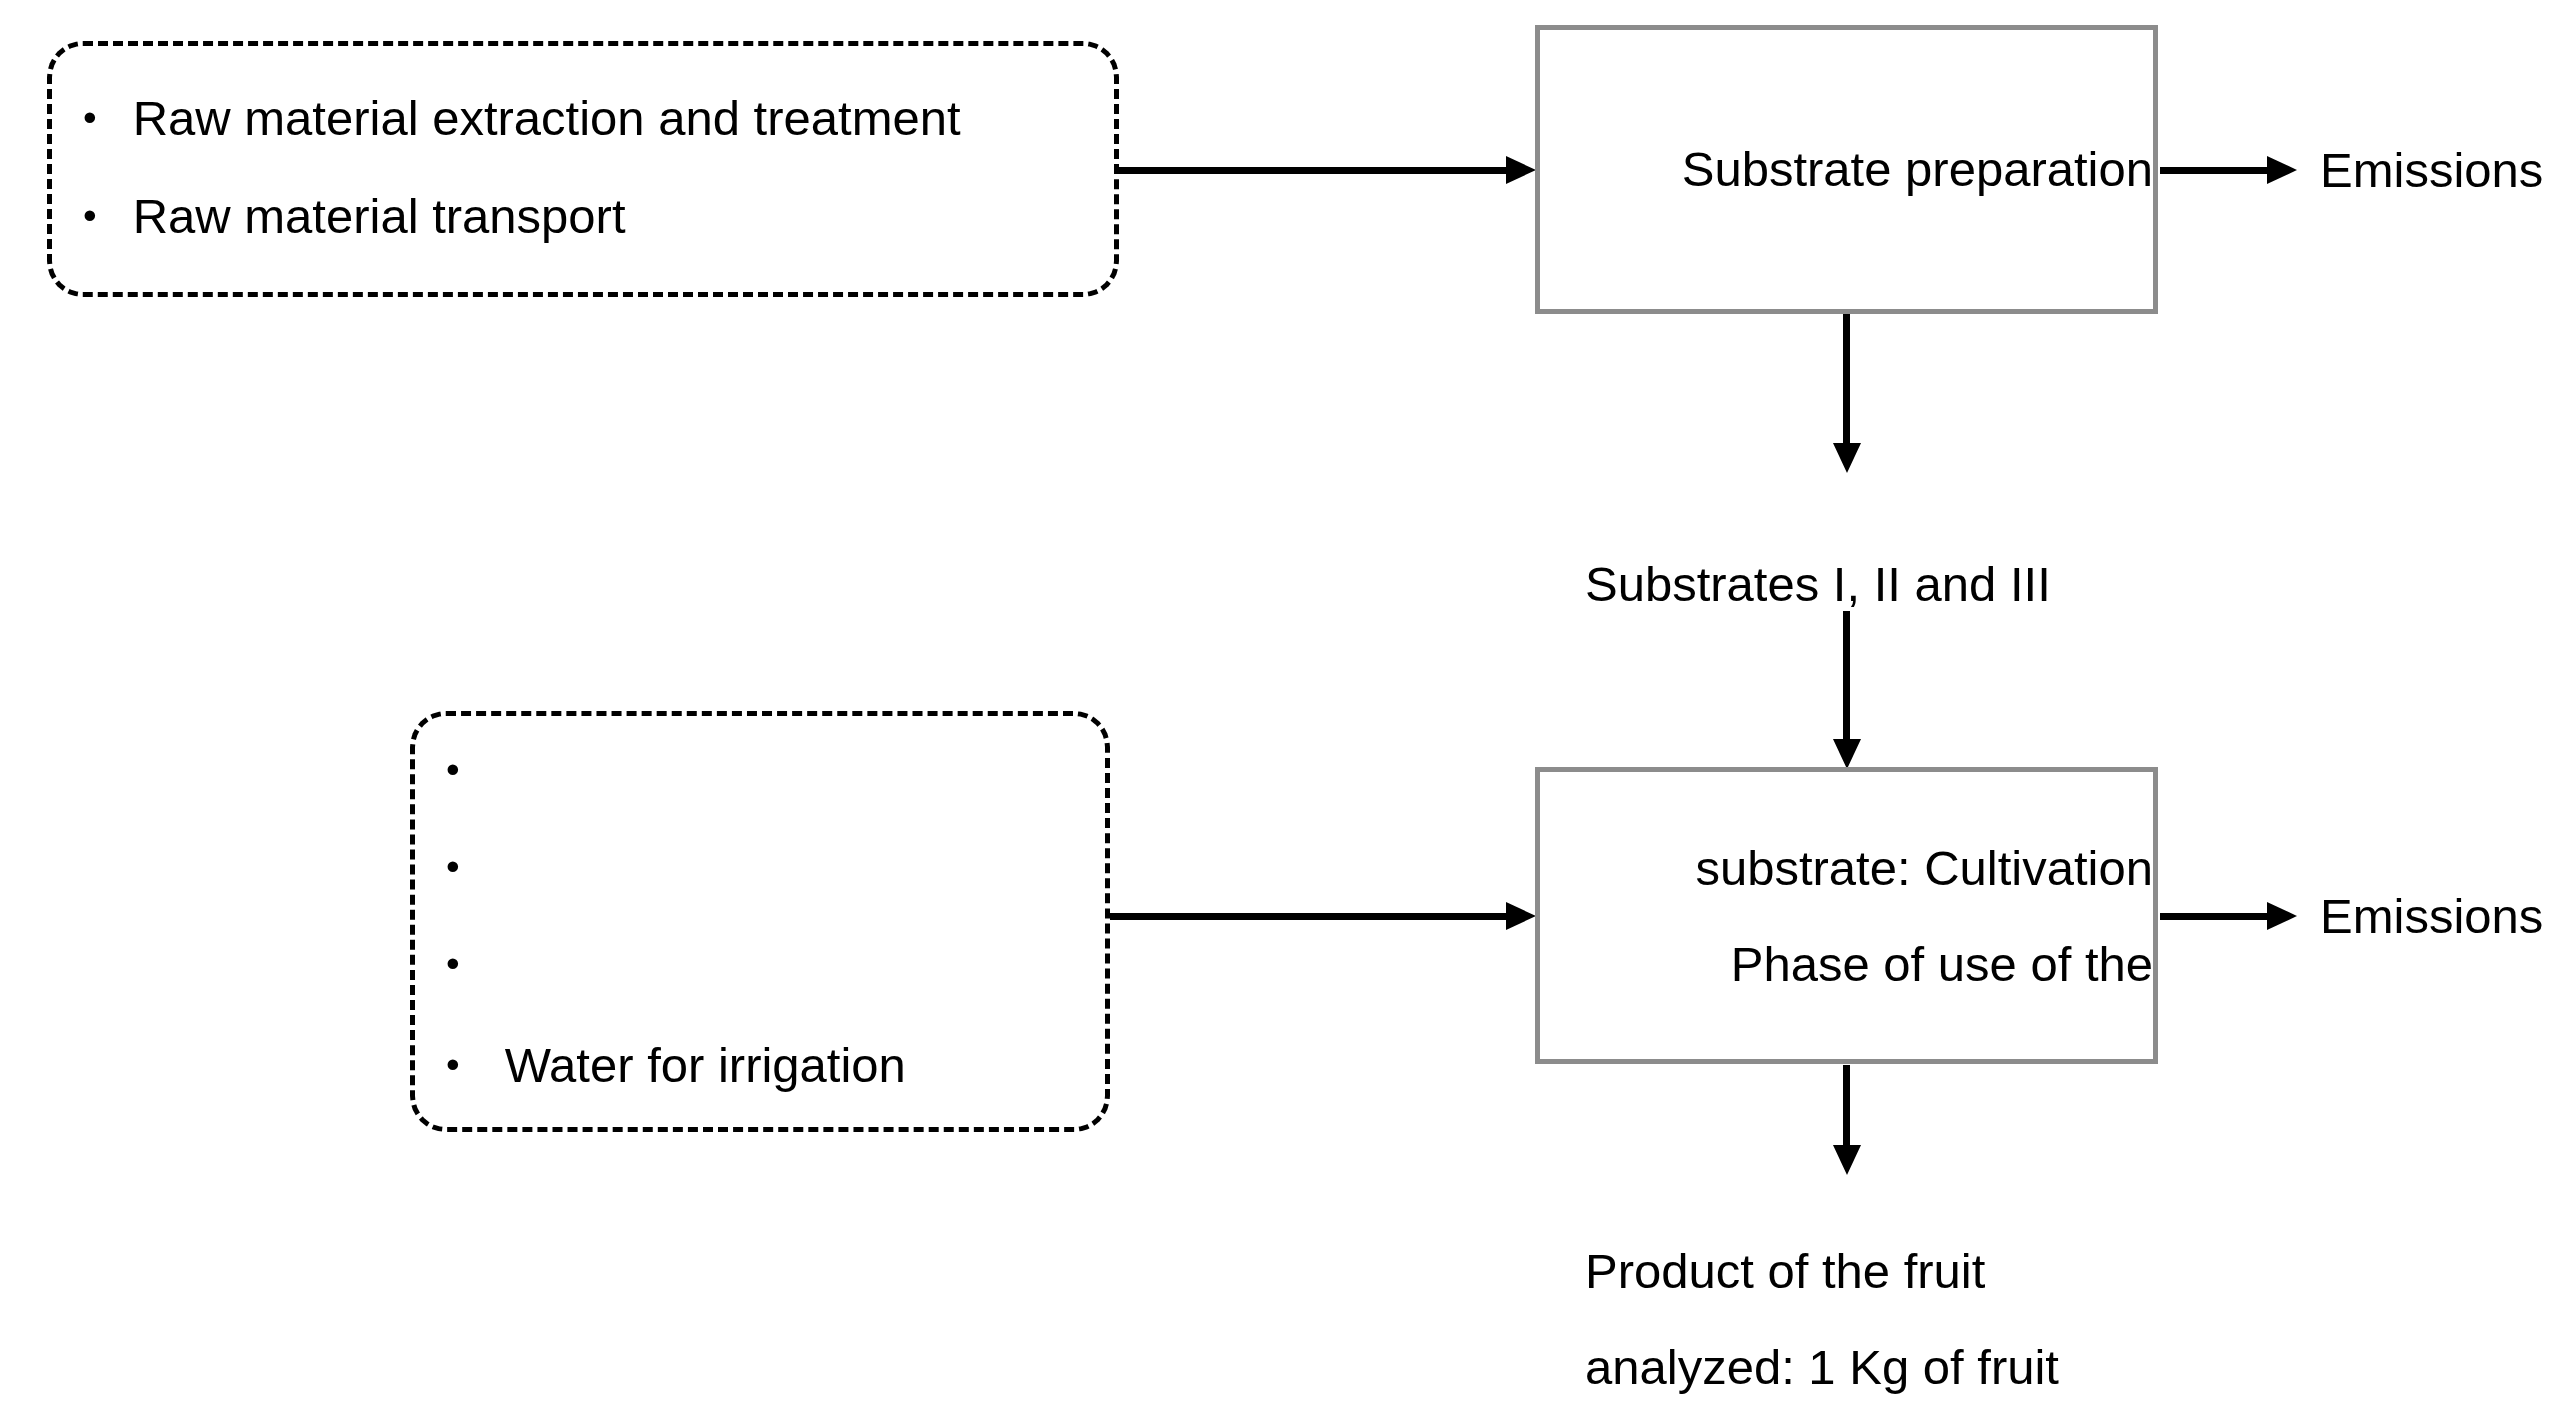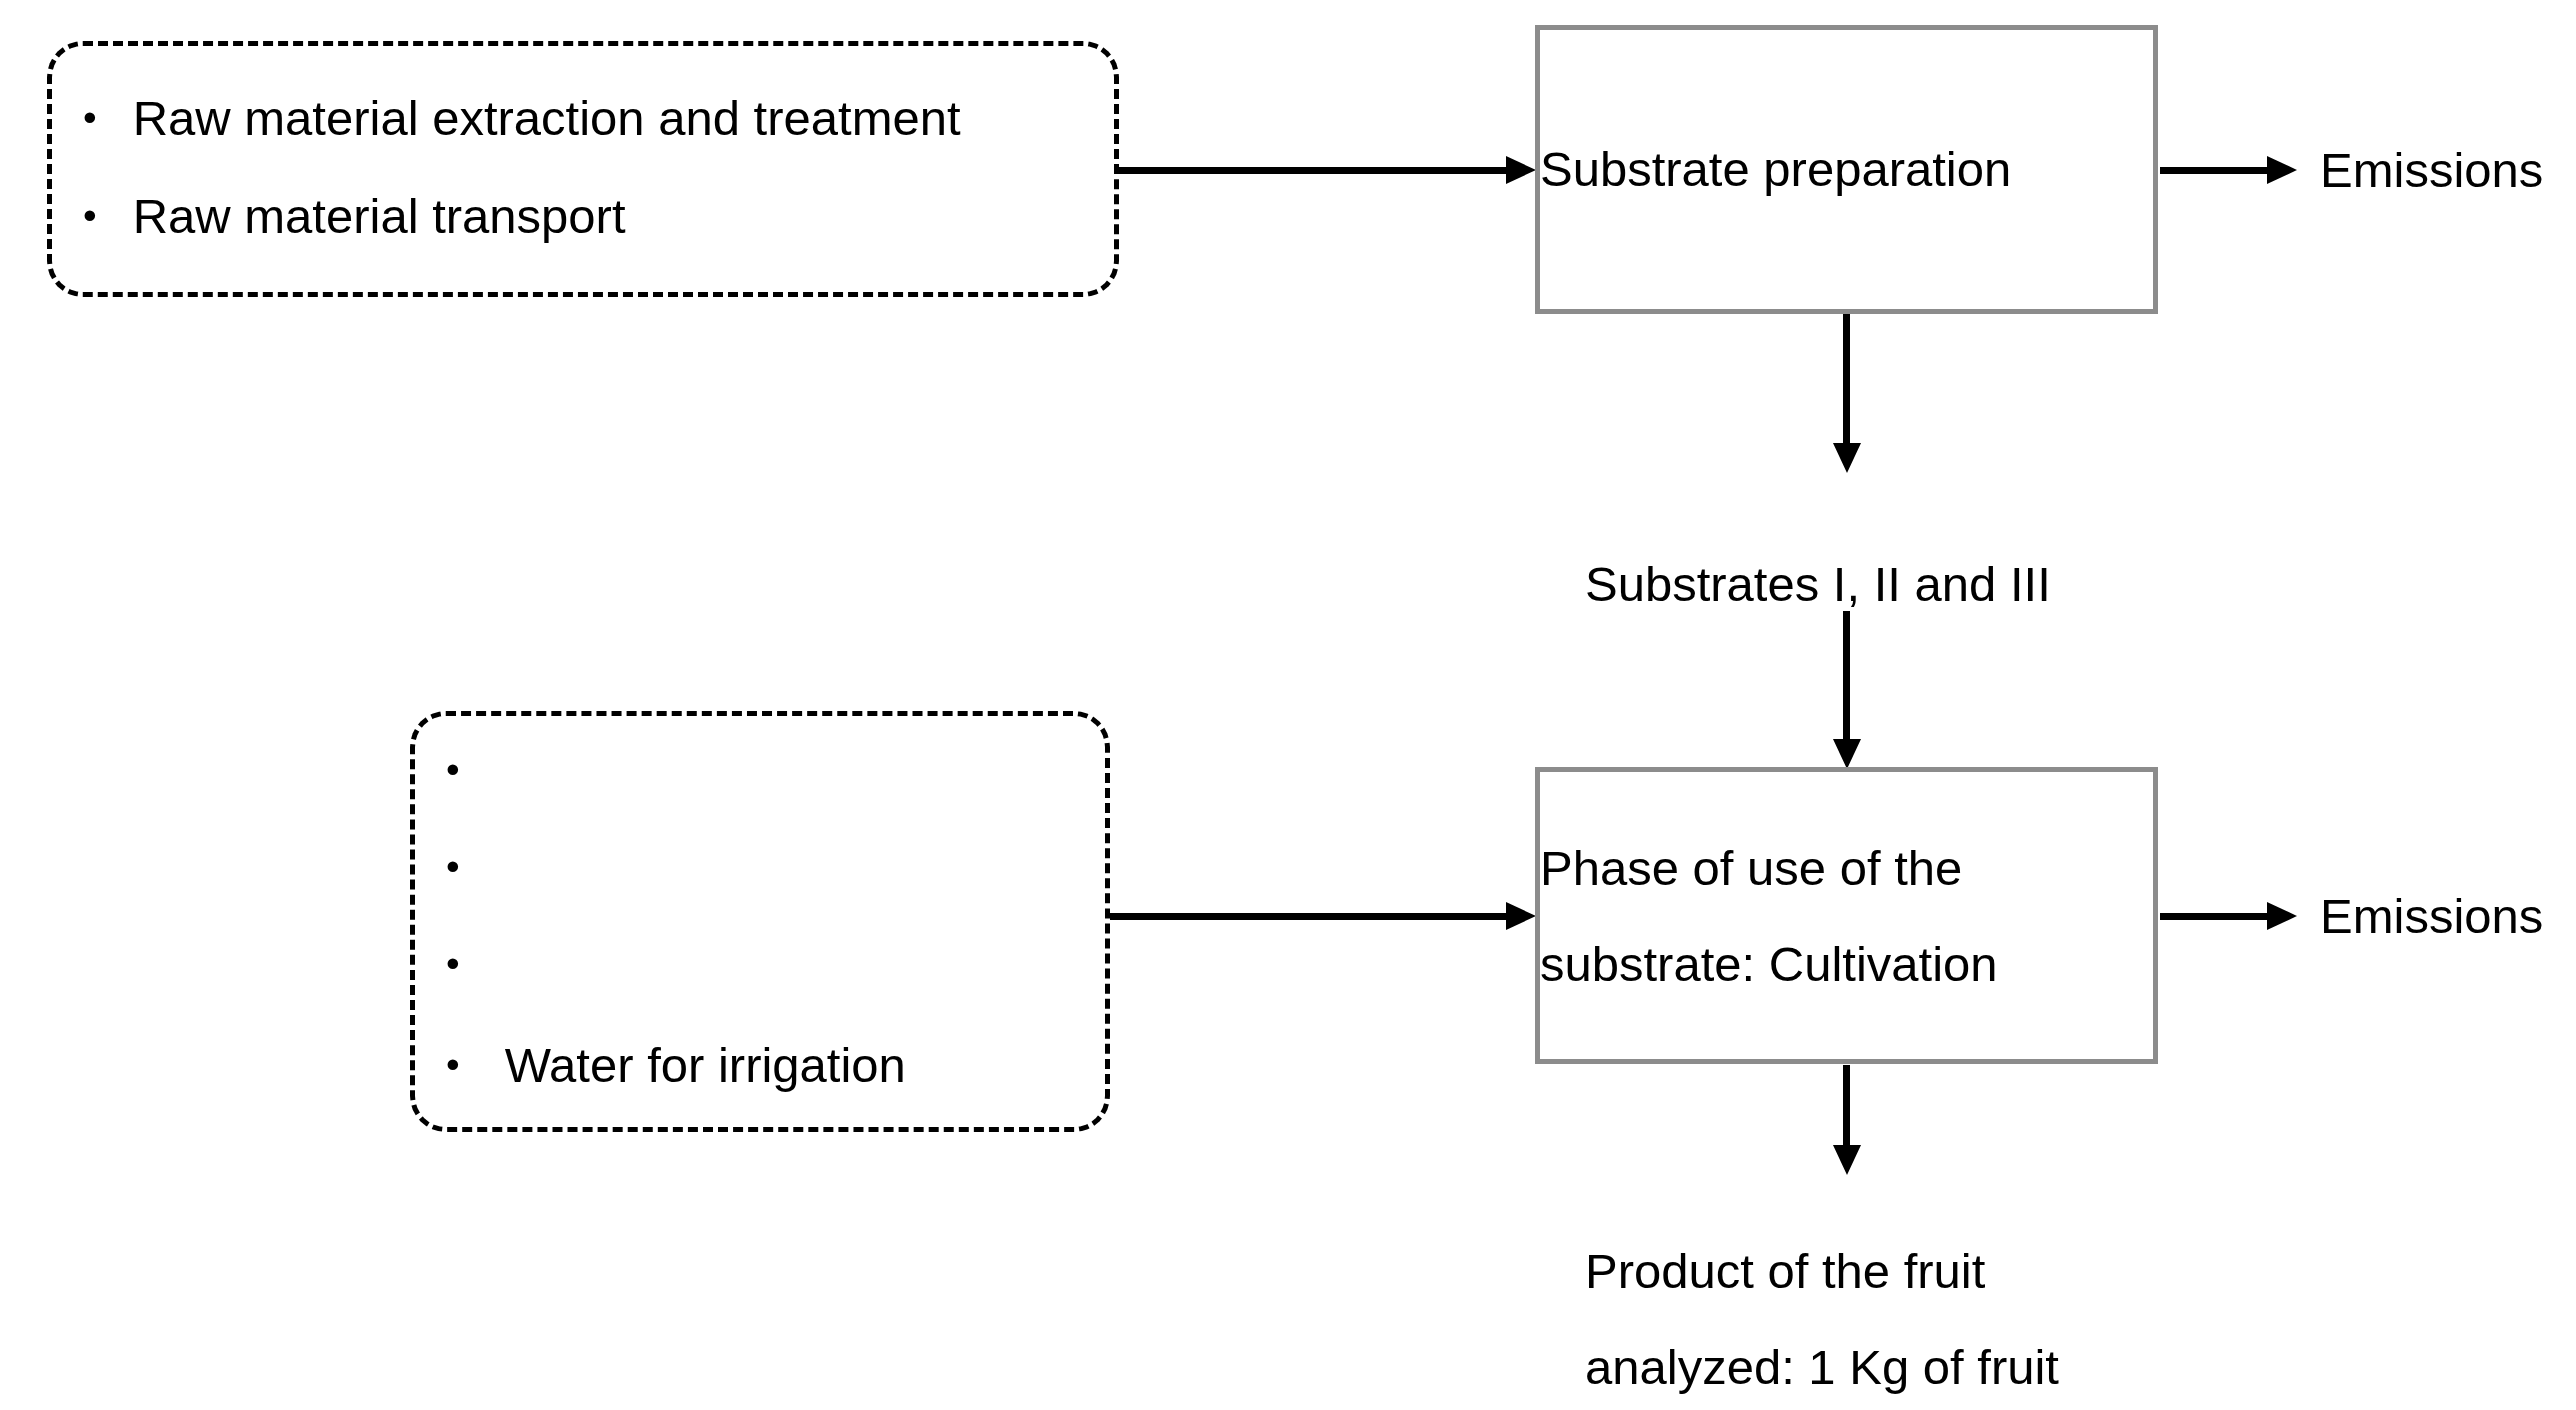--- a/index.html
+++ b/index.html
@@ -43,21 +43,21 @@
 
   
   .process-box {
     position: absolute;
     border: 5.8px solid #8c8c8c;
     background: #ffffff;
     box-sizing: border-box;
     display: flex;
     flex-direction: column;
     justify-content: center;
-    align-items: flex-start;
+    align-items: flex-end;
     text-align: center;
     font-size: 49px;
     line-height: 96px;
     white-space: nowrap;
   }
 
   
   .shaft-h { position: absolute; height: 7px; background: #000000; }
   .shaft-v { position: absolute; width: 7px; background: #000000; }
   .head-right {
@@ -145,22 +145,22 @@
       <span>Water for irrigation</span>
     </div>
   </div>
 
   <div>
     <div class="shaft-h" style="left:1110px; top:913px; width:399px;"></div>
     <div class="head-right" style="left:1506px; top:902px;"></div>
   </div>
 
   <div class="process-box" style="left:1535px; top:767px; width:623px; height:297px;">
+    <span>substrate: Cultivation</span>
     <span>Phase of use of the</span>
-    <span>substrate: Cultivation</span>
   </div>
 
   <div>
     <div class="shaft-h" style="left:2160px; top:913px; width:111px;"></div>
     <div class="head-right" style="left:2267px; top:902px;"></div>
   </div>
   <div class="flow-label" style="left:2320px; top:887px;">Emissions</div>
 
   <div>
     <div class="shaft-v" style="left:1843px; top:1065px; height:83px;"></div>

